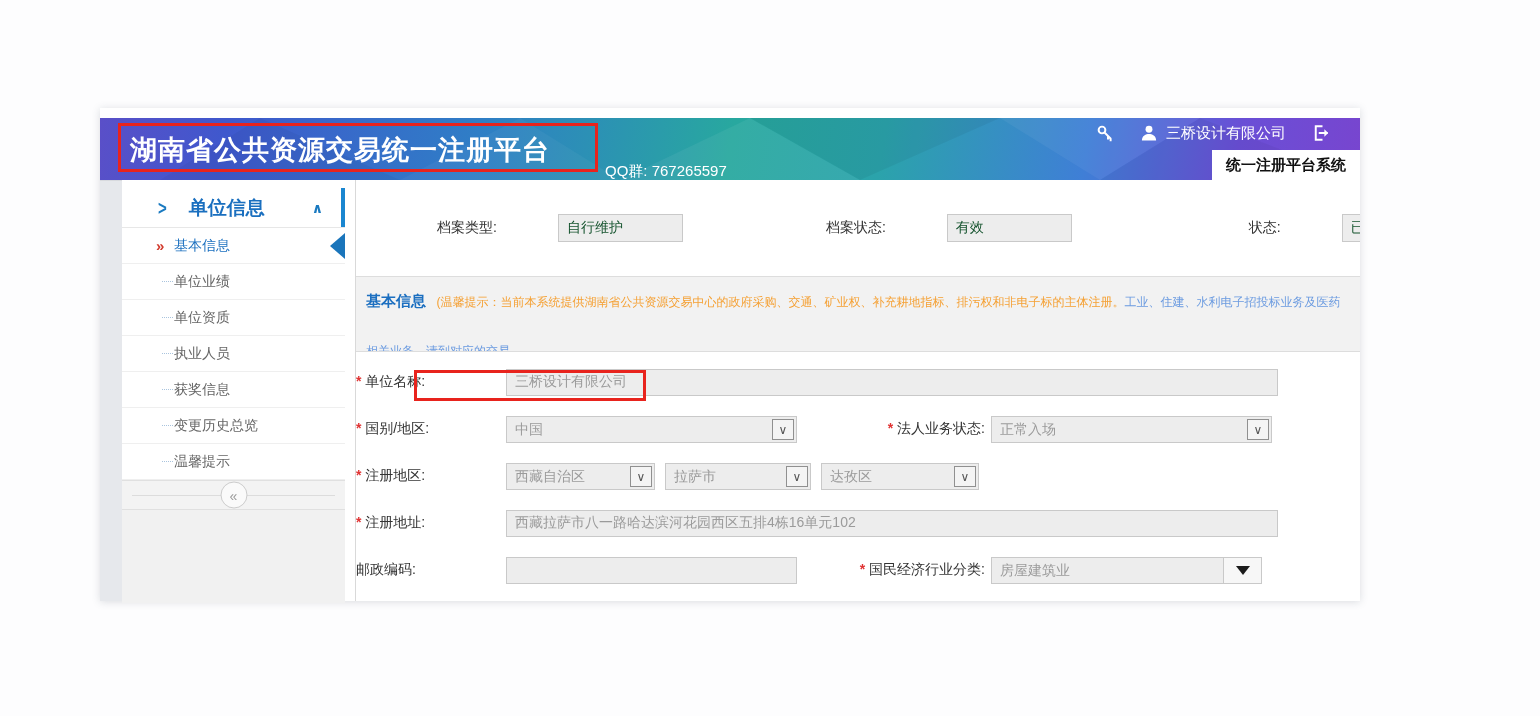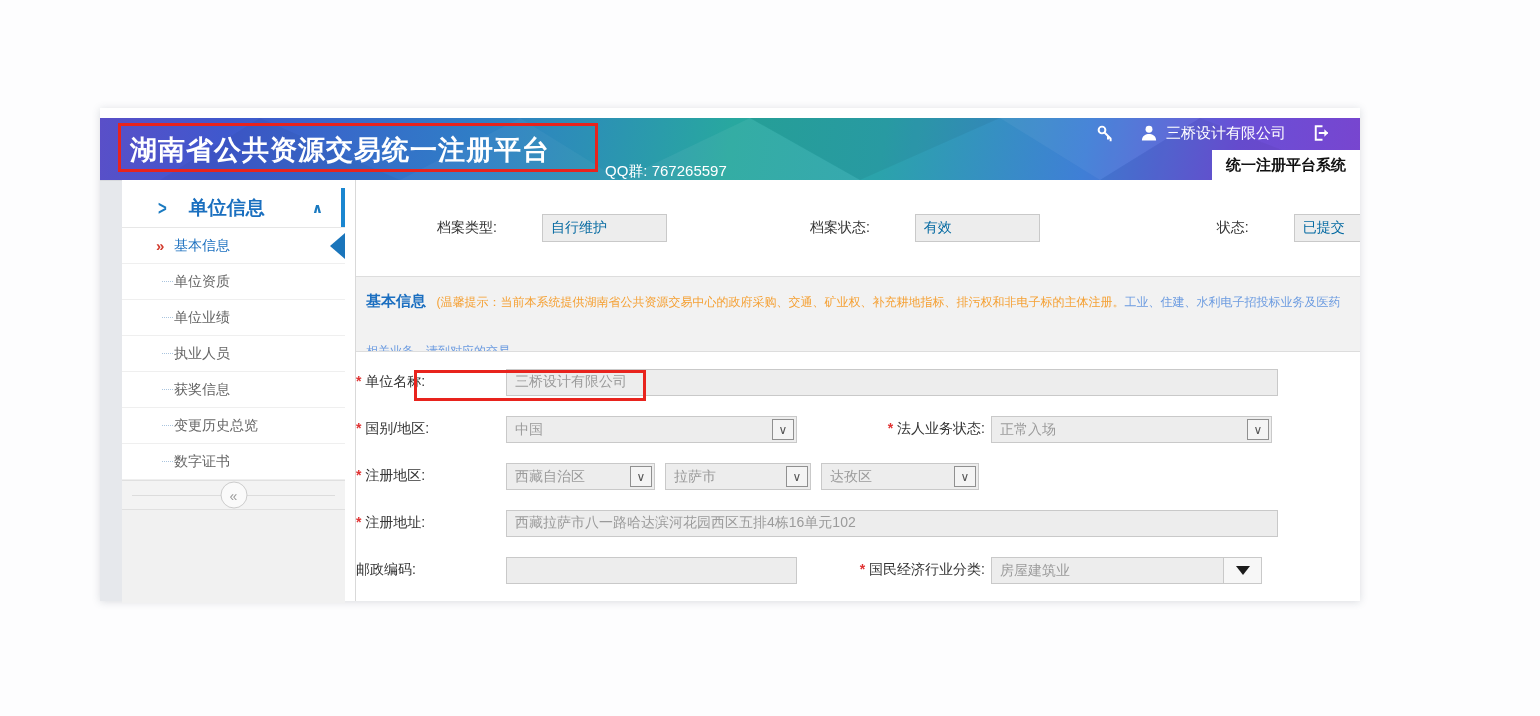--- a/index.html
+++ b/index.html
@@ -54,22 +54,22 @@
         border-radius:50%; border:1px solid #cccccc; background:#fafafa; color:#9a9a9a;
         display:flex; align-items:center; justify-content:center; font-size:14px; cursor:pointer; }
   .sidebar-fill { height:93px; background:#f1f1f1; }
 
   .spacer { width:10px; background:#ffffff; }
   .content { position:relative; flex:1; background:#ffffff; border-left:1px solid #d9d9d9; overflow:hidden; }
 
   
   .filter-row { height:96px; display:flex; align-items:center; padding-left:81px;gap:39px; }
   .flabel { font-size:14px; color:#333333; margin-right:6px; white-space:nowrap; }
-  .finput { width:125px; height:28px; background:#ededed; border:1px solid #c9c9c9; color:#0369a1;
-            font-size:14px; padding:0 8px; font-family:inherit; }
+  .finput { width:125px; height:28px; background:#ededed; border:1px solid #c9c9c9; color:#14532d;
+            font-size:14px; padding:0 8px; font-family:inherit;margin-left:16px; }
   .gap1 { margin-left:104px; } .gap2 { margin-left:138px; }
 
   
   .section-bar { height:76px; background:#f2f2f2; border-top:1px solid #dddddd; border-bottom:1px solid #dddddd;
                  padding:0 10px; line-height:48px; overflow:hidden; }
   .sec-title { color:#1c6fc0; font-size:15px; font-weight:bold; margin-right:6px; }
   .hint-orange { color:#f5a033; font-size:12px; }
   .hint-blue { color:#6b9be0; font-size:12px; }
 
   
@@ -148,41 +148,41 @@
           </div>
           <div class="menu">
             <div class="dotguide"></div>
             <div class="mi active">
               <span class="chev">»</span>
               <span>基本信息</span>
               <span class="sel-tri"></span>
             </div>
             <div class="mi">
               <span class="tick"></span>
+              <span>单位业绩</span>
+            </div>
+            <div class="mi">
+              <span class="tick"></span>
               <span>单位资质</span>
             </div>
             <div class="mi">
               <span class="tick"></span>
-              <span>单位业绩</span>
-            </div>
-            <div class="mi">
-              <span class="tick"></span>
               <span>执业人员</span>
             </div>
             <div class="mi">
               <span class="tick"></span>
               <span>获奖信息</span>
             </div>
             <div class="mi">
               <span class="tick"></span>
               <span>变更历史总览</span>
             </div>
             <div class="mi">
               <span class="tick"></span>
-              <span>数字证书</span>
+              <span>温馨提示</span>
             </div>
           </div>
         </div>
         <div class="collapse-bar">
           <span class="hline"></span>
           <span class="collapse-btn">«</span>
         </div>
         <div class="sidebar-fill"></div>
       </div>
 

